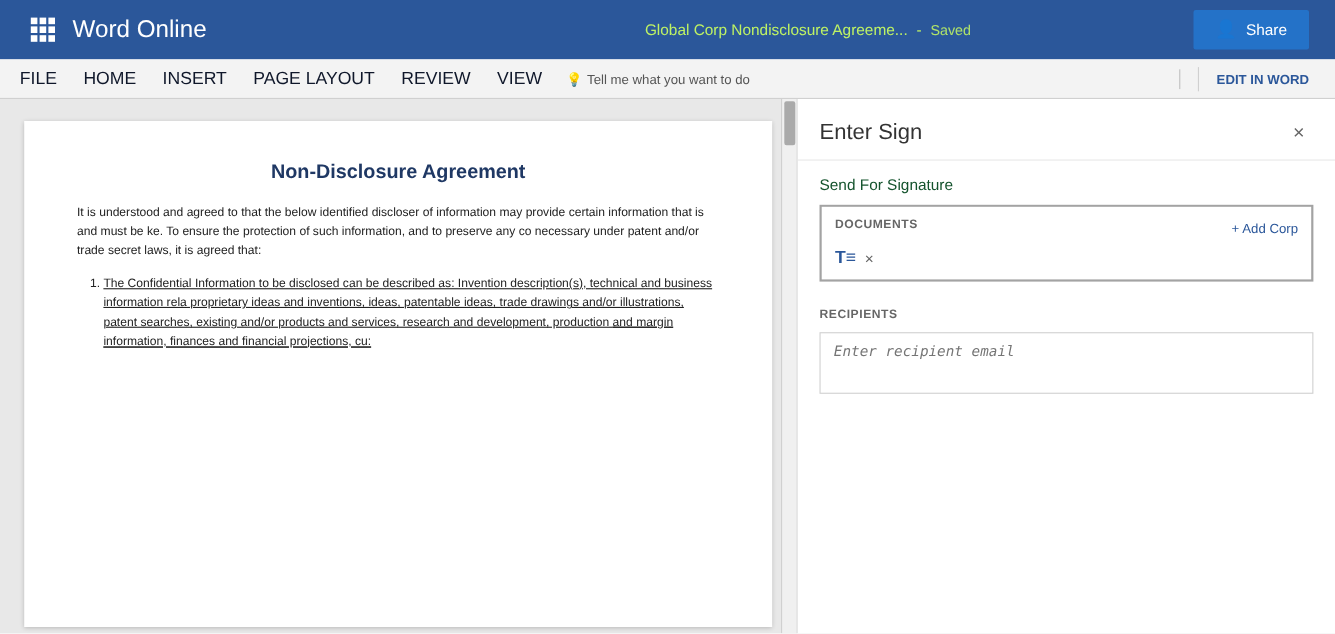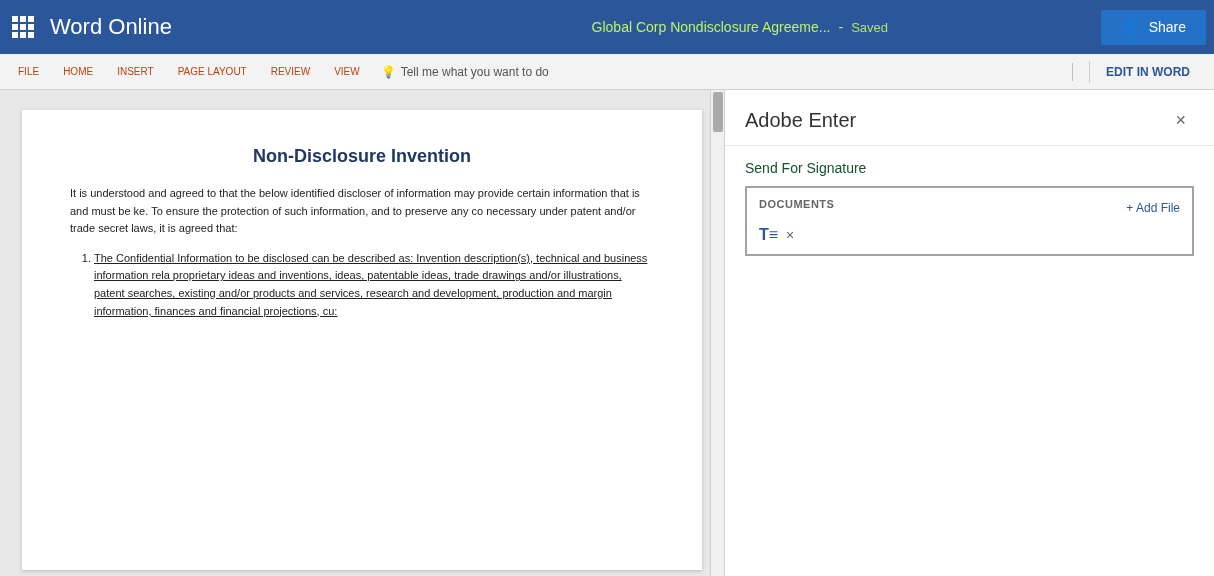--- a/index.html
+++ b/index.html
@@ -4,21 +4,21 @@
   <style>
     * { box-sizing: border-box; margin: 0; padding: 0; }
     body { font-family: 'Segoe UI', Arial, sans-serif; width: 1214px; height: 576px; overflow: hidden; background: #fff; }
 
     
     .top-bar {
       display: flex;
       align-items: center;
       background: #2b579a;
       height: 54px;
-      padding: 0 8px;
+      padding: 0 24px;
     }
     .waffle-icon {
       color: #fff;
       font-size: 22px;
       margin-right: 12px;
       cursor: pointer;
       display: grid;
       grid-template-columns: repeat(3, 6px);
       grid-gap: 2px;
       padding: 4px;
@@ -61,22 +61,22 @@
       display: flex;
       align-items: center;
       background: #f3f3f3;
       height: 36px;
       padding: 0 8px;
       border-bottom: 1px solid #d0d0d0;
       gap: 4px;
     }
     .menu-item {
       padding: 4px 10px;
-      font-size: 10px;
-      color: #c2410c;
+      font-size: 16px;
+      color: #0f172a;
       cursor: pointer;
       white-space: nowrap;
     }
     .tell-me {
       display: flex;
       align-items: center;
       color: #555;
       font-size: 12px;
       margin-left: 8px;
       gap: 4px;
@@ -296,46 +296,50 @@
   <span class="edit-in-word">EDIT IN WORD</span>
 </div>
 
 <div class="main">
 
   <div class="doc-area">
     <div class="doc-scrollbar">
       <div class="doc-scrollbar-thumb"></div>
     </div>
     <div class="doc-page">
-      <div class="doc-title-text">Non-Disclosure Invention</div>
+      <div class="doc-title-text">Non-Disclosure Agreement</div>
       <div class="doc-body">
         <p>It is understood and agreed to that the below identified discloser of information may provide certain information that is and must be ke. To ensure the protection of such information, and to preserve any co necessary under patent and/or trade secret laws, it is agreed that:</p>
         <ol>
           <li>The Confidential Information to be disclosed can be described as: Invention description(s), technical and business information rela proprietary ideas and inventions, ideas, patentable ideas, trade drawings and/or illustrations, patent searches, existing and/or products and services, research and development, production <span class="underline">and margin information, finances and financial projections, cu:</span></li>
         </ol>
       </div>
     </div>
   </div>
 
   <div class="adobe-panel">
     <div class="adobe-header">
-      <span class="adobe-title">Adobe Enter</span>
+      <span class="adobe-title">Enter Sign</span>
       <button class="adobe-close">×</button>
     </div>
     <div class="send-sig-title">Send For Signature</div>
     <div class="adobe-content">
 
       <div class="documents-section">
         <div class="documents-header">
           <span class="section-label">DOCUMENTS</span>
-          <a class="add-file-link">+ Add File</a>
+          <a class="add-file-link">+ Add Corp</a>
         </div>
         <div class="doc-file-item">
           <span class="doc-file-icon">T≡</span>
           <span class="doc-file-remove">×</span>
         </div>
       </div>
 
+      <div class="recipients-section">
+        <span class="section-label">RECIPIENTS</span>
+        <textarea class="email-input" placeholder="Enter recipient email" style=""></textarea>
+      </div>
 
     </div>
   </div>
 
 </div>
 
 </body></html>

